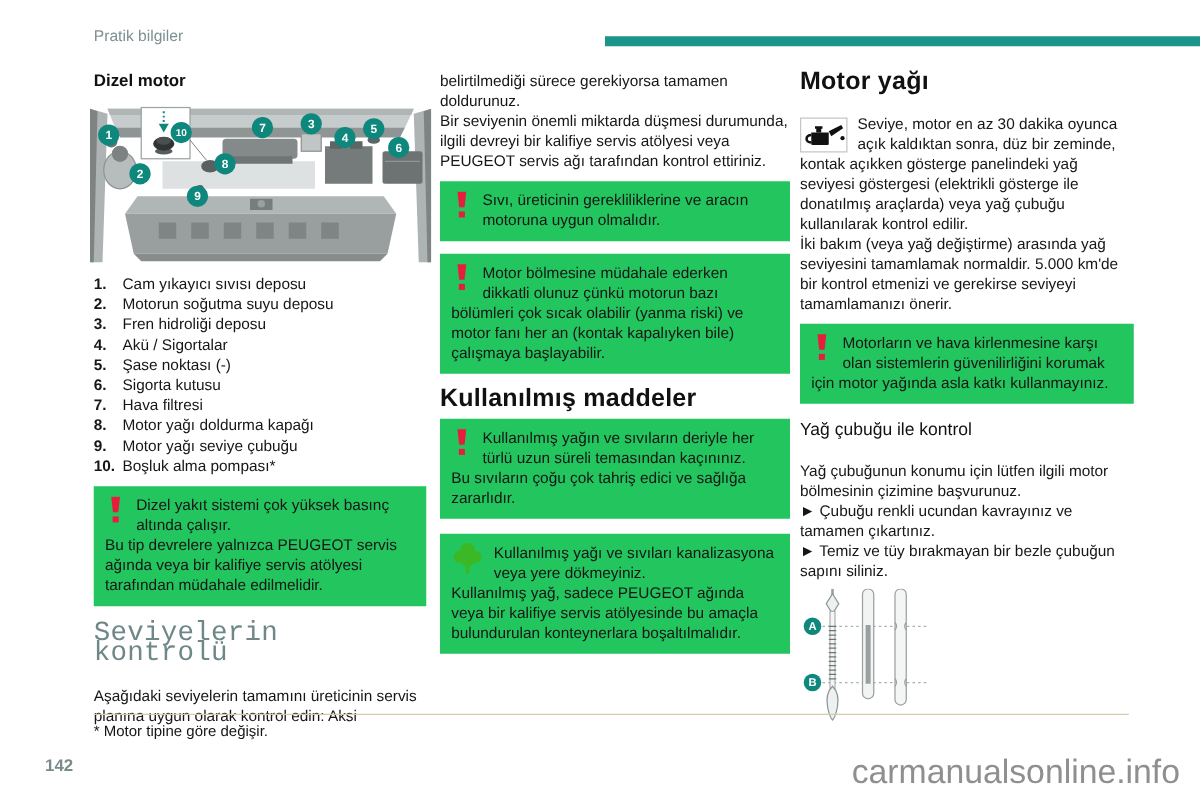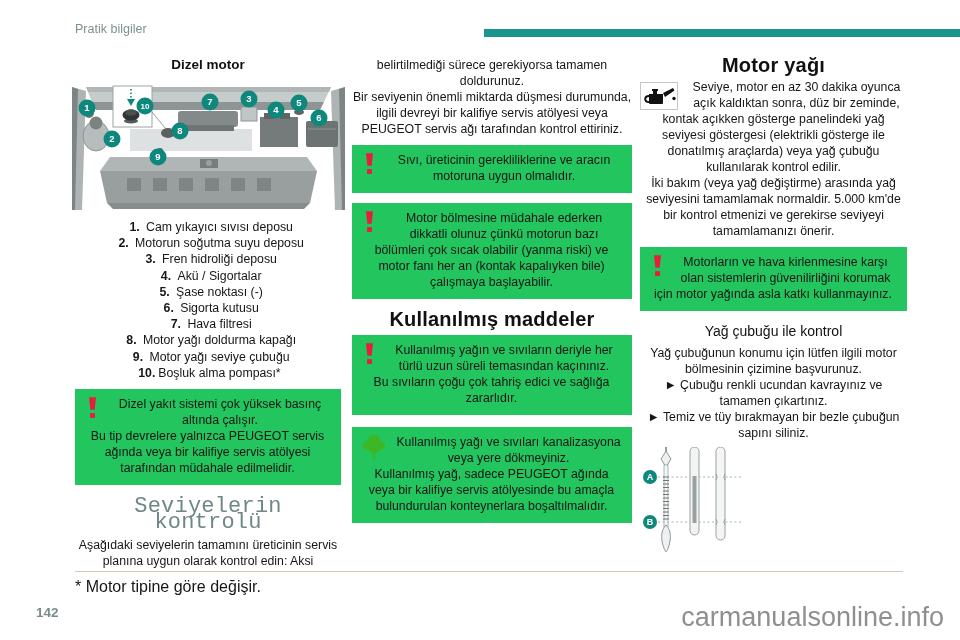--- a/index.html
+++ b/index.html
@@ -7,21 +7,21 @@
   body {
     position:relative;
     background:#ffffff;
     font-family:"Liberation Sans","DejaVu Sans",sans-serif;
     color:#161616;
     overflow:hidden;
   }
   .header-label { position:absolute; left:75px; top:22px; font-size:12.5px; color:#7e9090; }
   .accent-bar { position:absolute; left:484px; top:29px; width:476px; height:8px; background:#1b948b; }
 
-  .col { position:absolute; top:57px; font-size:12.3px; line-height:16px;text-align:center; }
+  .col { position:absolute; top:57px; font-size:12.3px; line-height:16px; }
   .col-left  { left:75px;  width:266px; }
   .col-mid   { left:352px; width:280px; }
   .col-right { left:640px; width:267px; }
 
   .h-small { font-size:13.5px; font-weight:700; color:#111; }
   .h-big   { font-size:20px; font-weight:700; color:#111; letter-spacing:0.2px; }
   .h-light { font-size:22px; font-weight:400; color:#6f8787; letter-spacing:0.2px; }
   .h-sub   { font-size:14px; font-weight:400; color:#111; }
 
   .engine-fig { display:block; margin:12px 0 0 -3px; }
@@ -31,34 +31,34 @@
 
   .notice {
     background:#22c55e;
     padding:7px 10px 9px 9px;
     margin-top:8px;
     overflow:hidden;
   }
   .notice .excl { float:left; width:13px; height:22px; margin:1px 10px 2px 2px; }
   .notice .tree { float:left; width:26px; height:26px; margin:0 8px 1px 0; }
 
-  .mt6  { margin-top:6px; }
+  .mt6  { margin-top:18px; }
   .mt10 { margin-top:10px; }
   .mt12 { margin-top:12px; }
   .mt14 { margin-top:14px;font-family:Liberation Mono, monospace; }
 
   .oil-icon-box {
     float:left; width:38px; height:28px; margin:3px 8px 1px 0;
     border:1px solid #c3c7c7; background:#fff;
     display:flex; align-items:center; justify-content:center;
   }
   .dipstick-fig { display:block; margin:6px 0 0 2px; }
 
   .footer-rule { position:absolute; left:75px; top:571px; width:828px; border-top:1px solid #d8c9ae; }
-  .footnote { position:absolute; left:75px; top:578px; font-size:16px; }
+  .footnote { position:absolute; left:75px; top:578px; font-size:12px; }
   .page-number { position:absolute; left:36px; top:605px; font-size:13.5px; font-weight:700; color:#7b8b8b; }
   .watermark { position:absolute; right:16px; top:602px; font-size:27px; color:#8f8f8f;text-align:right; }
 </style>
 </head>
 <body>
 
 <div class="header-label">Pratik bilgiler</div>
 <div class="accent-bar"></div>
 
 <div class="col col-left">

